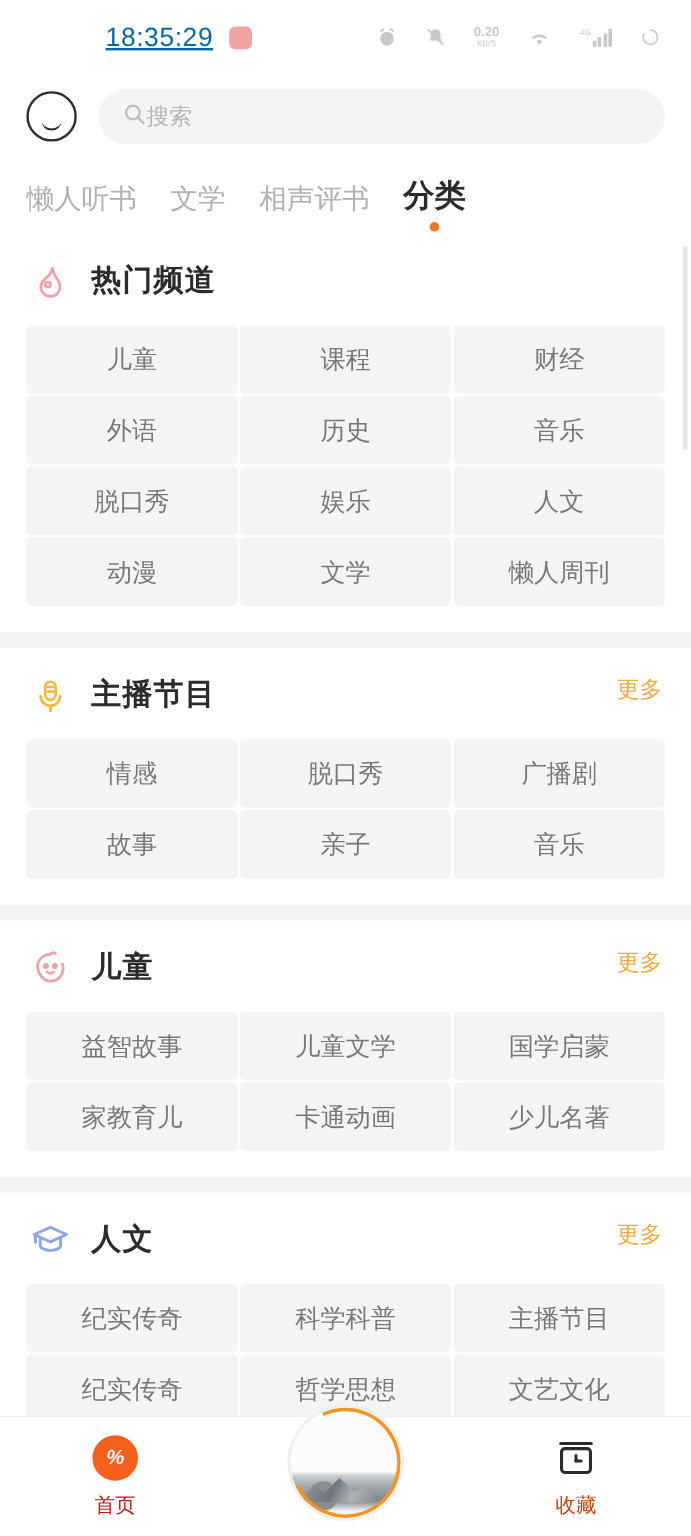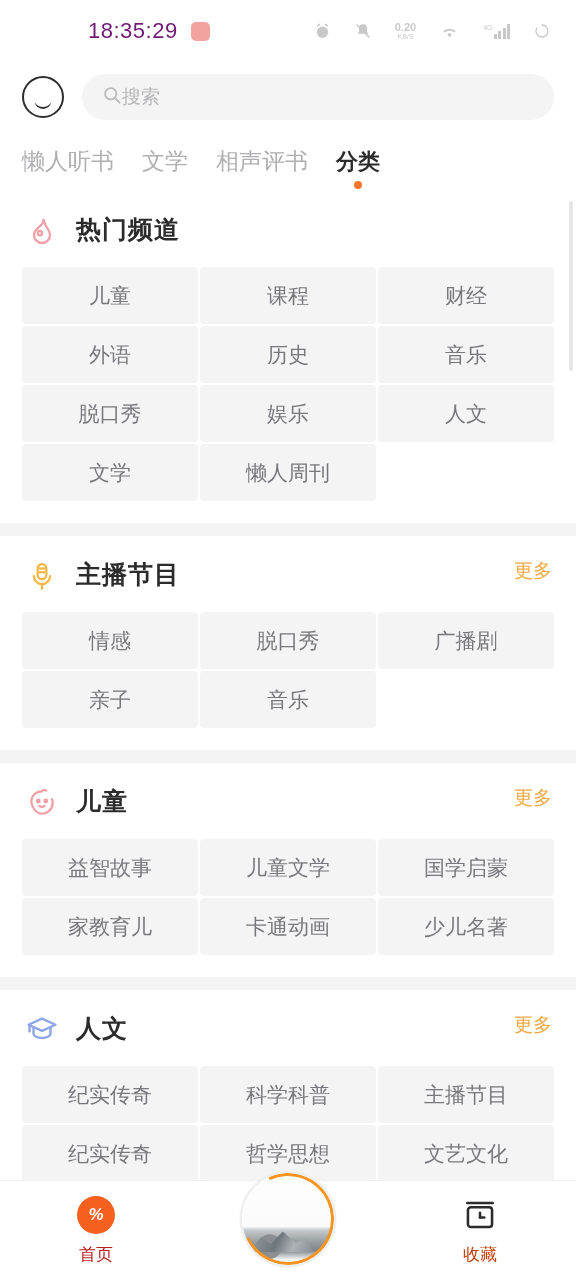--- a/index.html
+++ b/index.html
@@ -10,21 +10,21 @@
     overflow:hidden;
   }
   .phone { position:relative; width:576px; height:1280px; background:#fff; }
 
   
   .statusbar{
     height:62px; display:flex; align-items:center;
     padding:0 26px; position:relative;
   }
   .sb-left{ display:flex; align-items:center; gap:13px; margin-left:62px; }
-  .sb-time{ font-size:22px; color:#701a75; letter-spacing:.5px; }
+  .sb-time{ font-size:22px; color:#0369a1; letter-spacing:.5px;text-decoration:underline; }
   .sb-badge{
     width:19px;height:19px;border-radius:5px;background:#f2a3a0;
     display:flex;align-items:center;justify-content:center;
     font-size:8px;color:#fff;
   }
   .sb-right{ margin-left:auto; display:flex; align-items:center; gap:24px; opacity:.42;}
   .sb-ico{ display:flex; align-items:center; }
   .sb-net{ display:flex; flex-direction:column; align-items:center; line-height:1;}
   .sb-net .n1{ font-size:11px; color:#7d7d7d; font-weight:bold;}
   .sb-net .n2{ font-size:7px; color:#7d7d7d; }
@@ -52,21 +52,21 @@
   .searchbar{
     flex:1; height:46px; background:#f4f4f5; border-radius:23px;
     display:flex; align-items:center; padding:0 20px; 
   }
   .search-ph{ font-size:19px; color:#b6b6b8; }
 
   
   .tabs{ display:flex; align-items:flex-end; gap:28px; padding:26px 22px 0 22px; }
   .tab{ position:relative; padding-bottom:14px; }
   .tab .t-label{ font-size:23px; color:#b0b0b2; }
-  .tab.active .t-label{ font-size:22px; color:#2b2b2b; font-weight:bold; }
+  .tab.active .t-label{ font-size:26px; color:#2b2b2b; font-weight:bold; }
   .tab .dot{
     position:absolute; bottom:2px; left:50%; transform:translateX(-50%);
     width:8px;height:8px;border-radius:50%;background:#f5762a; display:none;
   }
   .tab.active .dot{ display:block; }
 
   
   .scroll{ position:relative; height:1026px; overflow:hidden; }
 
   .sect-head{ display:flex; align-items:flex-start; padding:22px 24px 18px 24px; gap:16px;}
@@ -230,20 +230,21 @@
     <div class="grid">
       <div class="chip">儿童</div>
       <div class="chip">课程</div>
       <div class="chip">财经</div>
       <div class="chip">外语</div>
       <div class="chip">历史</div>
       <div class="chip">音乐</div>
       <div class="chip">脱口秀</div>
       <div class="chip">娱乐</div>
       <div class="chip">人文</div>
+      <div class="chip">动漫</div>
       <div class="chip">文学</div>
       <div class="chip">懒人周刊</div>
     </div>
     <div class="divider"></div>
 
     <div class="sect-head">
       <span class="sect-ico">
         <svg width="30" height="30" viewBox="0 0 24 24" fill="none" stroke="#f3b642" stroke-width="1.8">
           <rect x="8.5" y="2.5" width="7" height="12" rx="3.5"></rect>
           <path d="M5.5 12a6.5 6.5 0 0 0 13 0" stroke-linecap="round"></path>
@@ -252,20 +253,21 @@
           <line x1="9.5" y1="9" x2="14.5" y2="9"></line>
         </svg>
       </span>
       <span class="sect-title">主播节目</span>
       <span class="sect-more">更多</span>
     </div>
     <div class="grid">
       <div class="chip">情感</div>
       <div class="chip">脱口秀</div>
       <div class="chip">广播剧</div>
+      <div class="chip">故事</div>
       <div class="chip">亲子</div>
       <div class="chip">音乐</div>
     </div>
     <div class="divider"></div>
 
     <div class="sect-head">
       <span class="sect-ico">
         <svg width="32" height="32" viewBox="0 0 24 24" fill="none" stroke="#f0a0a6" stroke-width="1.7">
           <path d="M12 3.2c-4.4 0-8 3.4-8 7.6S7.6 20 12 20s8-3.4 8-8.4c0-1.1-.3-2.2-.8-3.1"></path>
           <path d="M12 3.2c.9-1 2.2-1.3 3.2-.5" stroke-linecap="round"></path>

